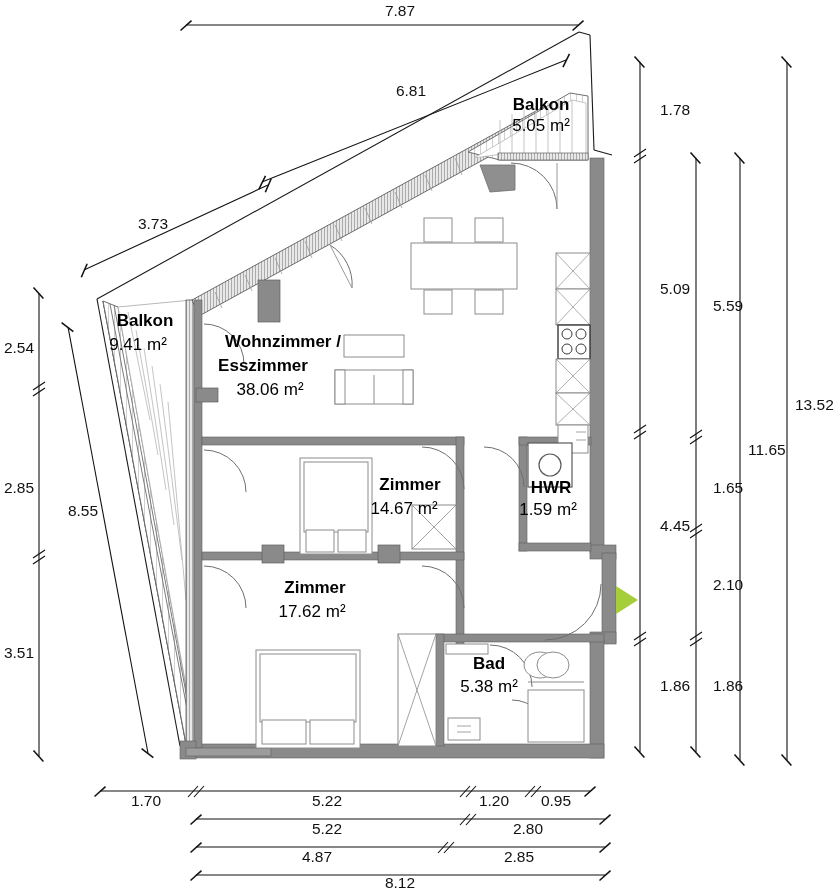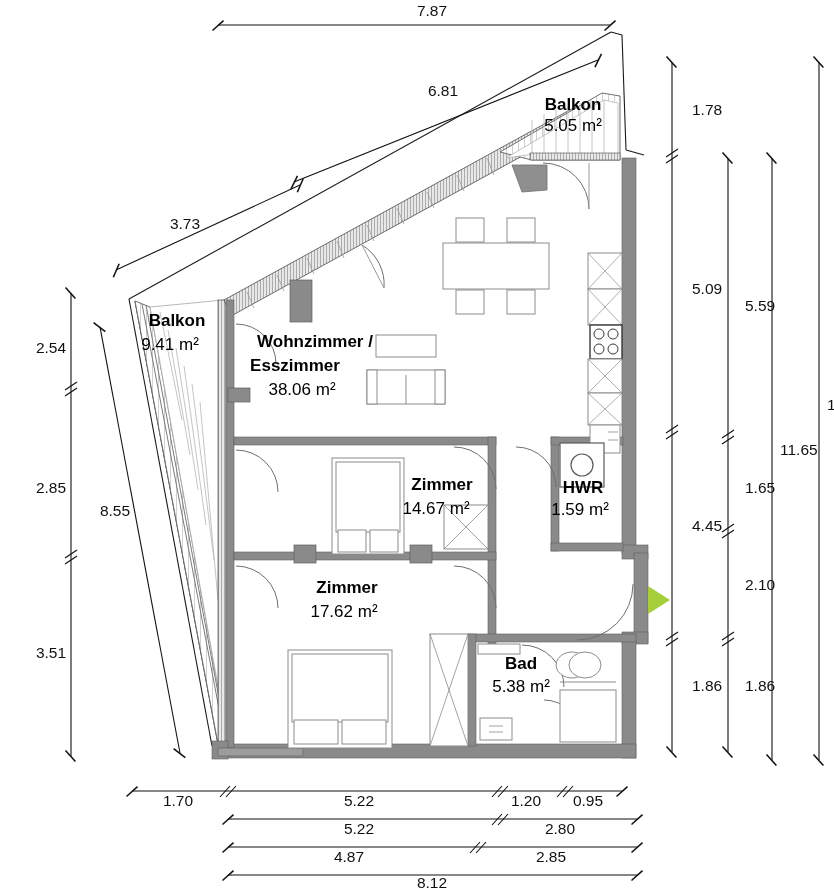--- a/index.html
+++ b/index.html
@@ -3,21 +3,21 @@
 <meta charset="utf-8">
 <style>
   html,body{margin:0;padding:0;background:#ffffff;}
   body{
     width:834px;height:890px;
     font-family:"Liberation Sans",sans-serif;
     color:#111;
     position:relative;
     overflow:hidden;
   }
-  #stage{position:absolute;inset:0;width:706px;height:890px;margin-left:32px;}
+  #stage{position:absolute;inset:0;width:706px;height:890px;}
   svg{display:block;}
   .dimtxt{
     font-family:"Liberation Sans",sans-serif;
     font-size:15.5px;
     fill:#111;
     dominant-baseline:middle;
   }
   .roomname{
     font-family:"Liberation Sans",sans-serif;
     font-size:17px;

